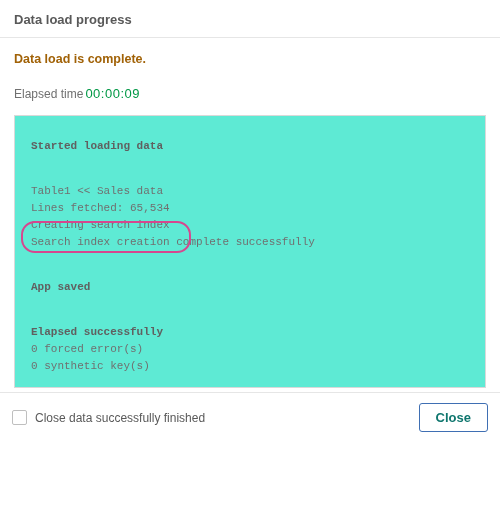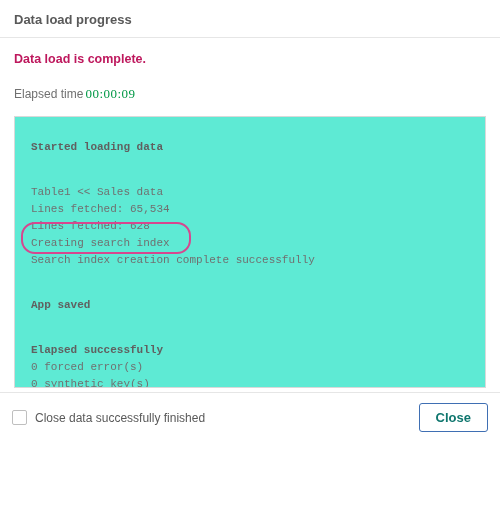--- a/index.html
+++ b/index.html
@@ -9,29 +9,29 @@
     background: #fff; color: #595959; font-size: 12.5px;
   }
   .dialog { width: 500px; height: 442px; display: flex; flex-direction: column; }
   .titlebar {
     padding: 12px 14px 10px 14px;
     border-bottom: 1px solid #e6e6e6;
     color: #595959; font-weight: 700; font-size: 13px;
   }
   .status-line {
     padding: 14px 14px 6px 14px;
-    font-weight: 700; color: #be185d; font-size: 12.5px;
+    font-weight: 700; color: #a16207; font-size: 12.5px;
   }
   .elapsed-row {
     padding: 14px 14px 14px 14px;
     display: flex; align-items: baseline; gap: 2px;
   }
   .elapsed-label { color: #707070; font-size: 12px; }
   .elapsed-value {
-    font-family: Liberation Serif, serif;
+    font-family: Liberation Sans, sans-serif;
     color: #009845; font-size: 13px; letter-spacing: .5px;
   }
   .log-box {
     margin: 0 14px 4px 14px;
     border: 1px solid #d9d9d9;
     background: #5eead4;
     padding: 22px 16px 16px 16px;
     font-family: "Courier New", monospace;
     font-size: 11px; line-height: 1.55;
     color: #707070;
@@ -82,21 +82,20 @@
     <span class="elapsed-label">Elapsed time</span>
     <span class="elapsed-value">00:00:09</span>
   </div>
 
   <div class="log-box">
     <b class="log-line">Started loading data</b>
     <div class="log-blank"></div>
     <div class="log-blank"></div>
     <div class="log-line">Table1 &lt;&lt; Sales data</div>
     <div class="log-line">Lines fetched: 65,534</div>
-    <div class="log-line">Lines fetched: 628</div>
     <div class="log-line">Creating search index</div>
     <div class="log-line">Search index creation complete successfully</div>
     <div class="log-blank"></div>
     <div class="log-blank"></div>
     <b class="log-line">App saved</b>
     <div class="log-blank"></div>
     <div class="log-blank"></div>
     <b class="log-line">Elapsed successfully</b>
     <div class="log-line">0 forced error(s)</div>
     <div class="log-line">0 synthetic key(s)</div>

